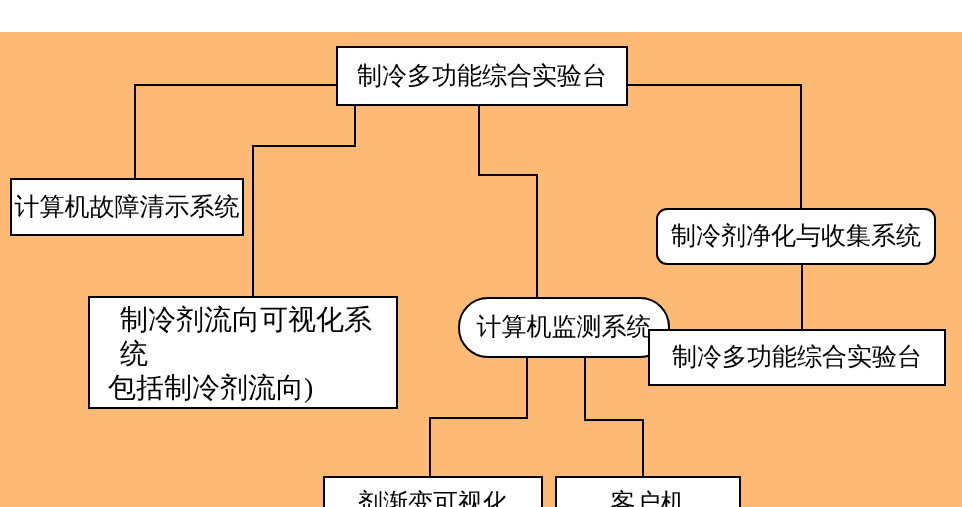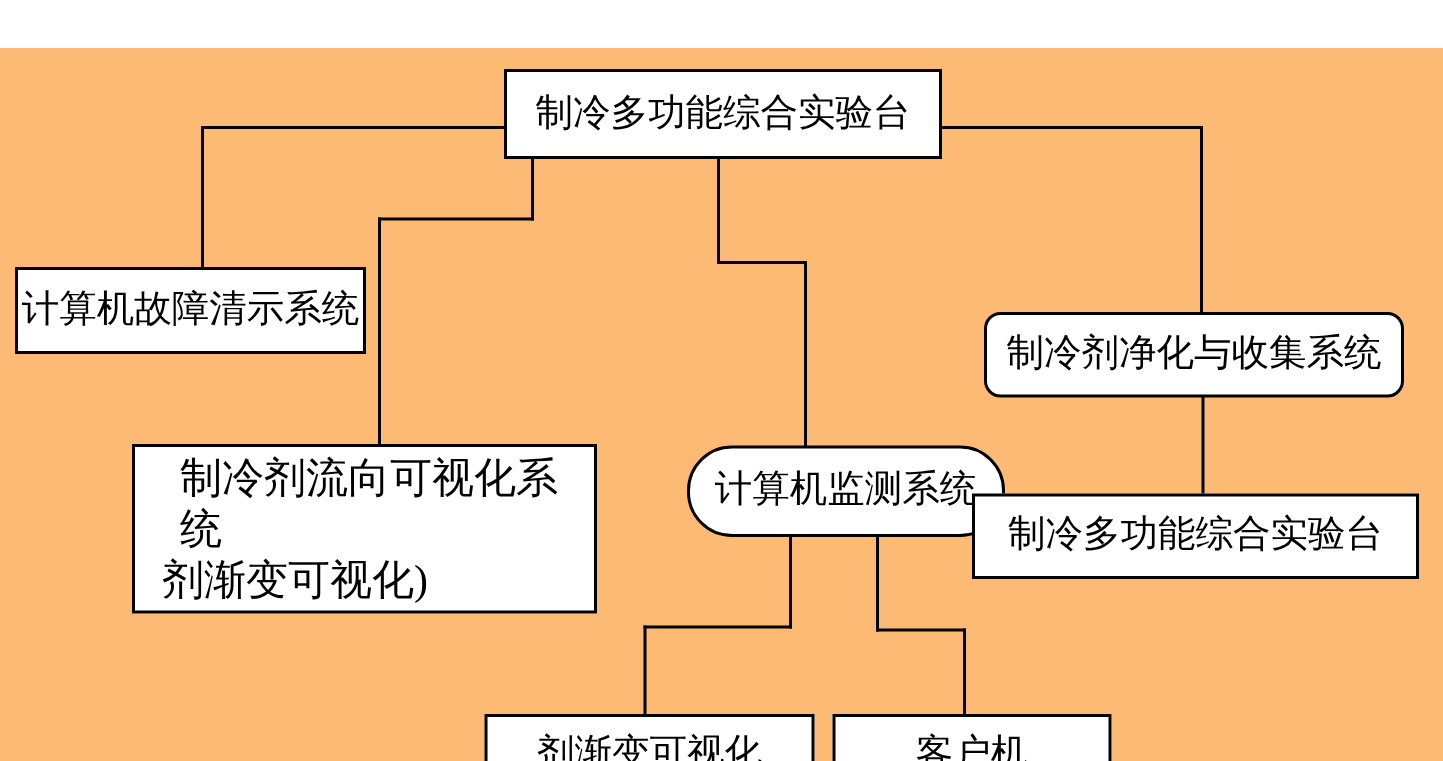--- a/index.html
+++ b/index.html
@@ -53,21 +53,21 @@
   <div class="box" id="n-root">
     <span>制冷多功能综合实验台</span>
   </div>
 
   <div class="box" id="n-fault">
     <span>计算机故障清示系统</span>
   </div>
 
   <div class="box multiline" id="n-flow">
     <div class="ln ln1">制冷剂流向可视化系统</div>
-    <div class="ln ln3">剂渐变可视化)</div>
+    <div class="ln ln3">包括制冷剂流向)</div>
   </div>
 
   <div class="box" id="n-monitor">
     <span>计算机监测系统</span>
   </div>
 
   <div class="box" id="n-purify">
     <span>制冷剂净化与收集系统</span>
   </div>
 

